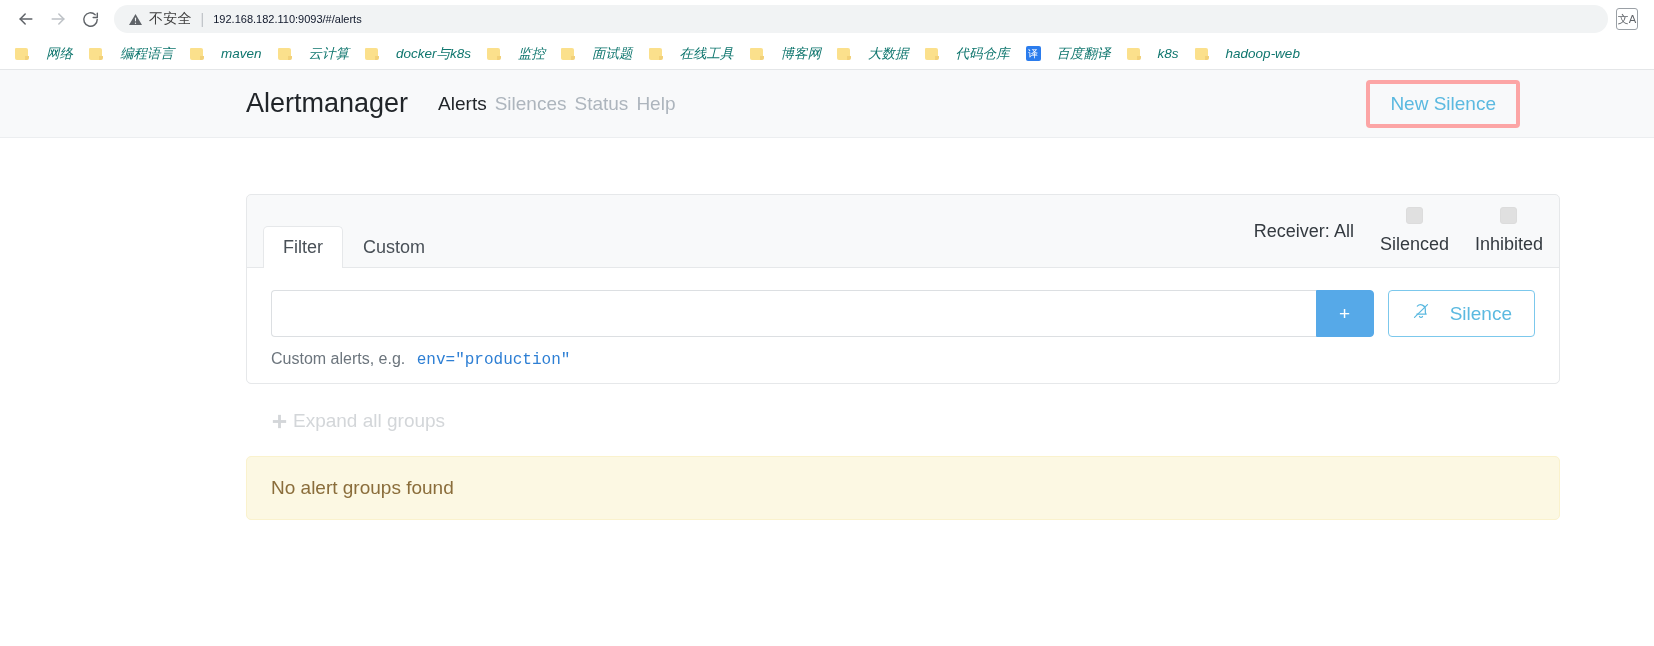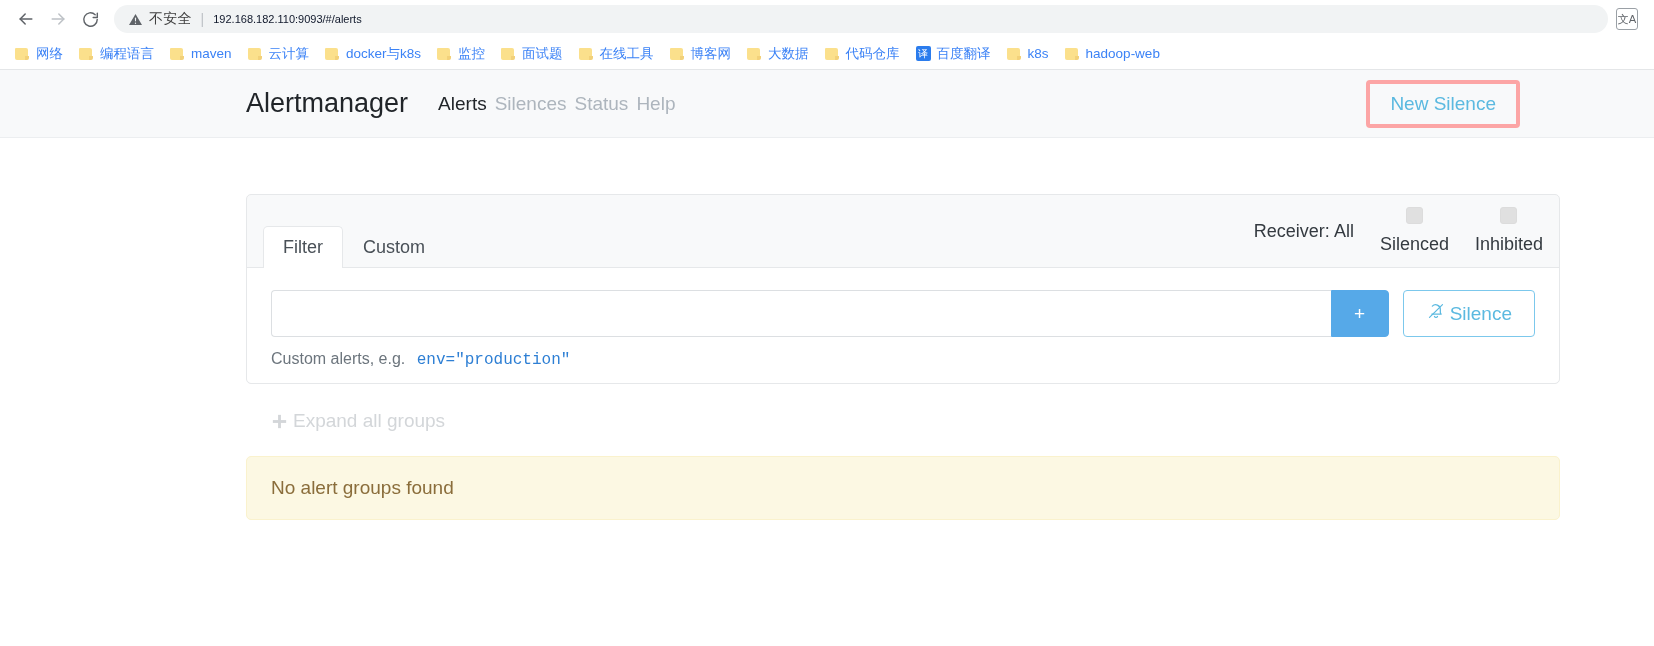--- a/index.html
+++ b/index.html
@@ -106,23 +106,24 @@
   .bm {
     display: flex;
     align-items: center;
     padding: 3px 7px;
     border-radius: 4px;
     margin-right: 2px;
     white-space: nowrap;
   }
   .bm-label {
     font-size: 13.5px;
-    color: #3b82f6;
-    margin-left: 6px;
+    color: #0f766e;
+    margin-left: 16px;
     font-family: "Liberation Sans", "DejaVu Sans", sans-serif;
+    font-style: italic;
   }
   .folder-icon {
     width: 15px;
     height: 14px;
     flex: none;
     position: relative;
   }
   .folder-icon::before {
     content: "";
     position: absolute;
@@ -295,21 +296,21 @@
     margin-left: 14px;
     height: 47px;
     border: 1px solid #7cc8ec;
     background: transparent;
     color: #5bb9e0;
     border-radius: 4px;
     font-size: 19px;
     padding: 0 22px;
     display: flex;
     align-items: center;
-    gap: 4px;
+    gap: 19px;
     white-space: nowrap;
     font-family: "Liberation Sans", sans-serif;
   }
   .helper {
     margin-top: 13px;
     font-size: 16px;
     color: #6c757d;
   }
   .helper code {
     color: #2e7fd4;

